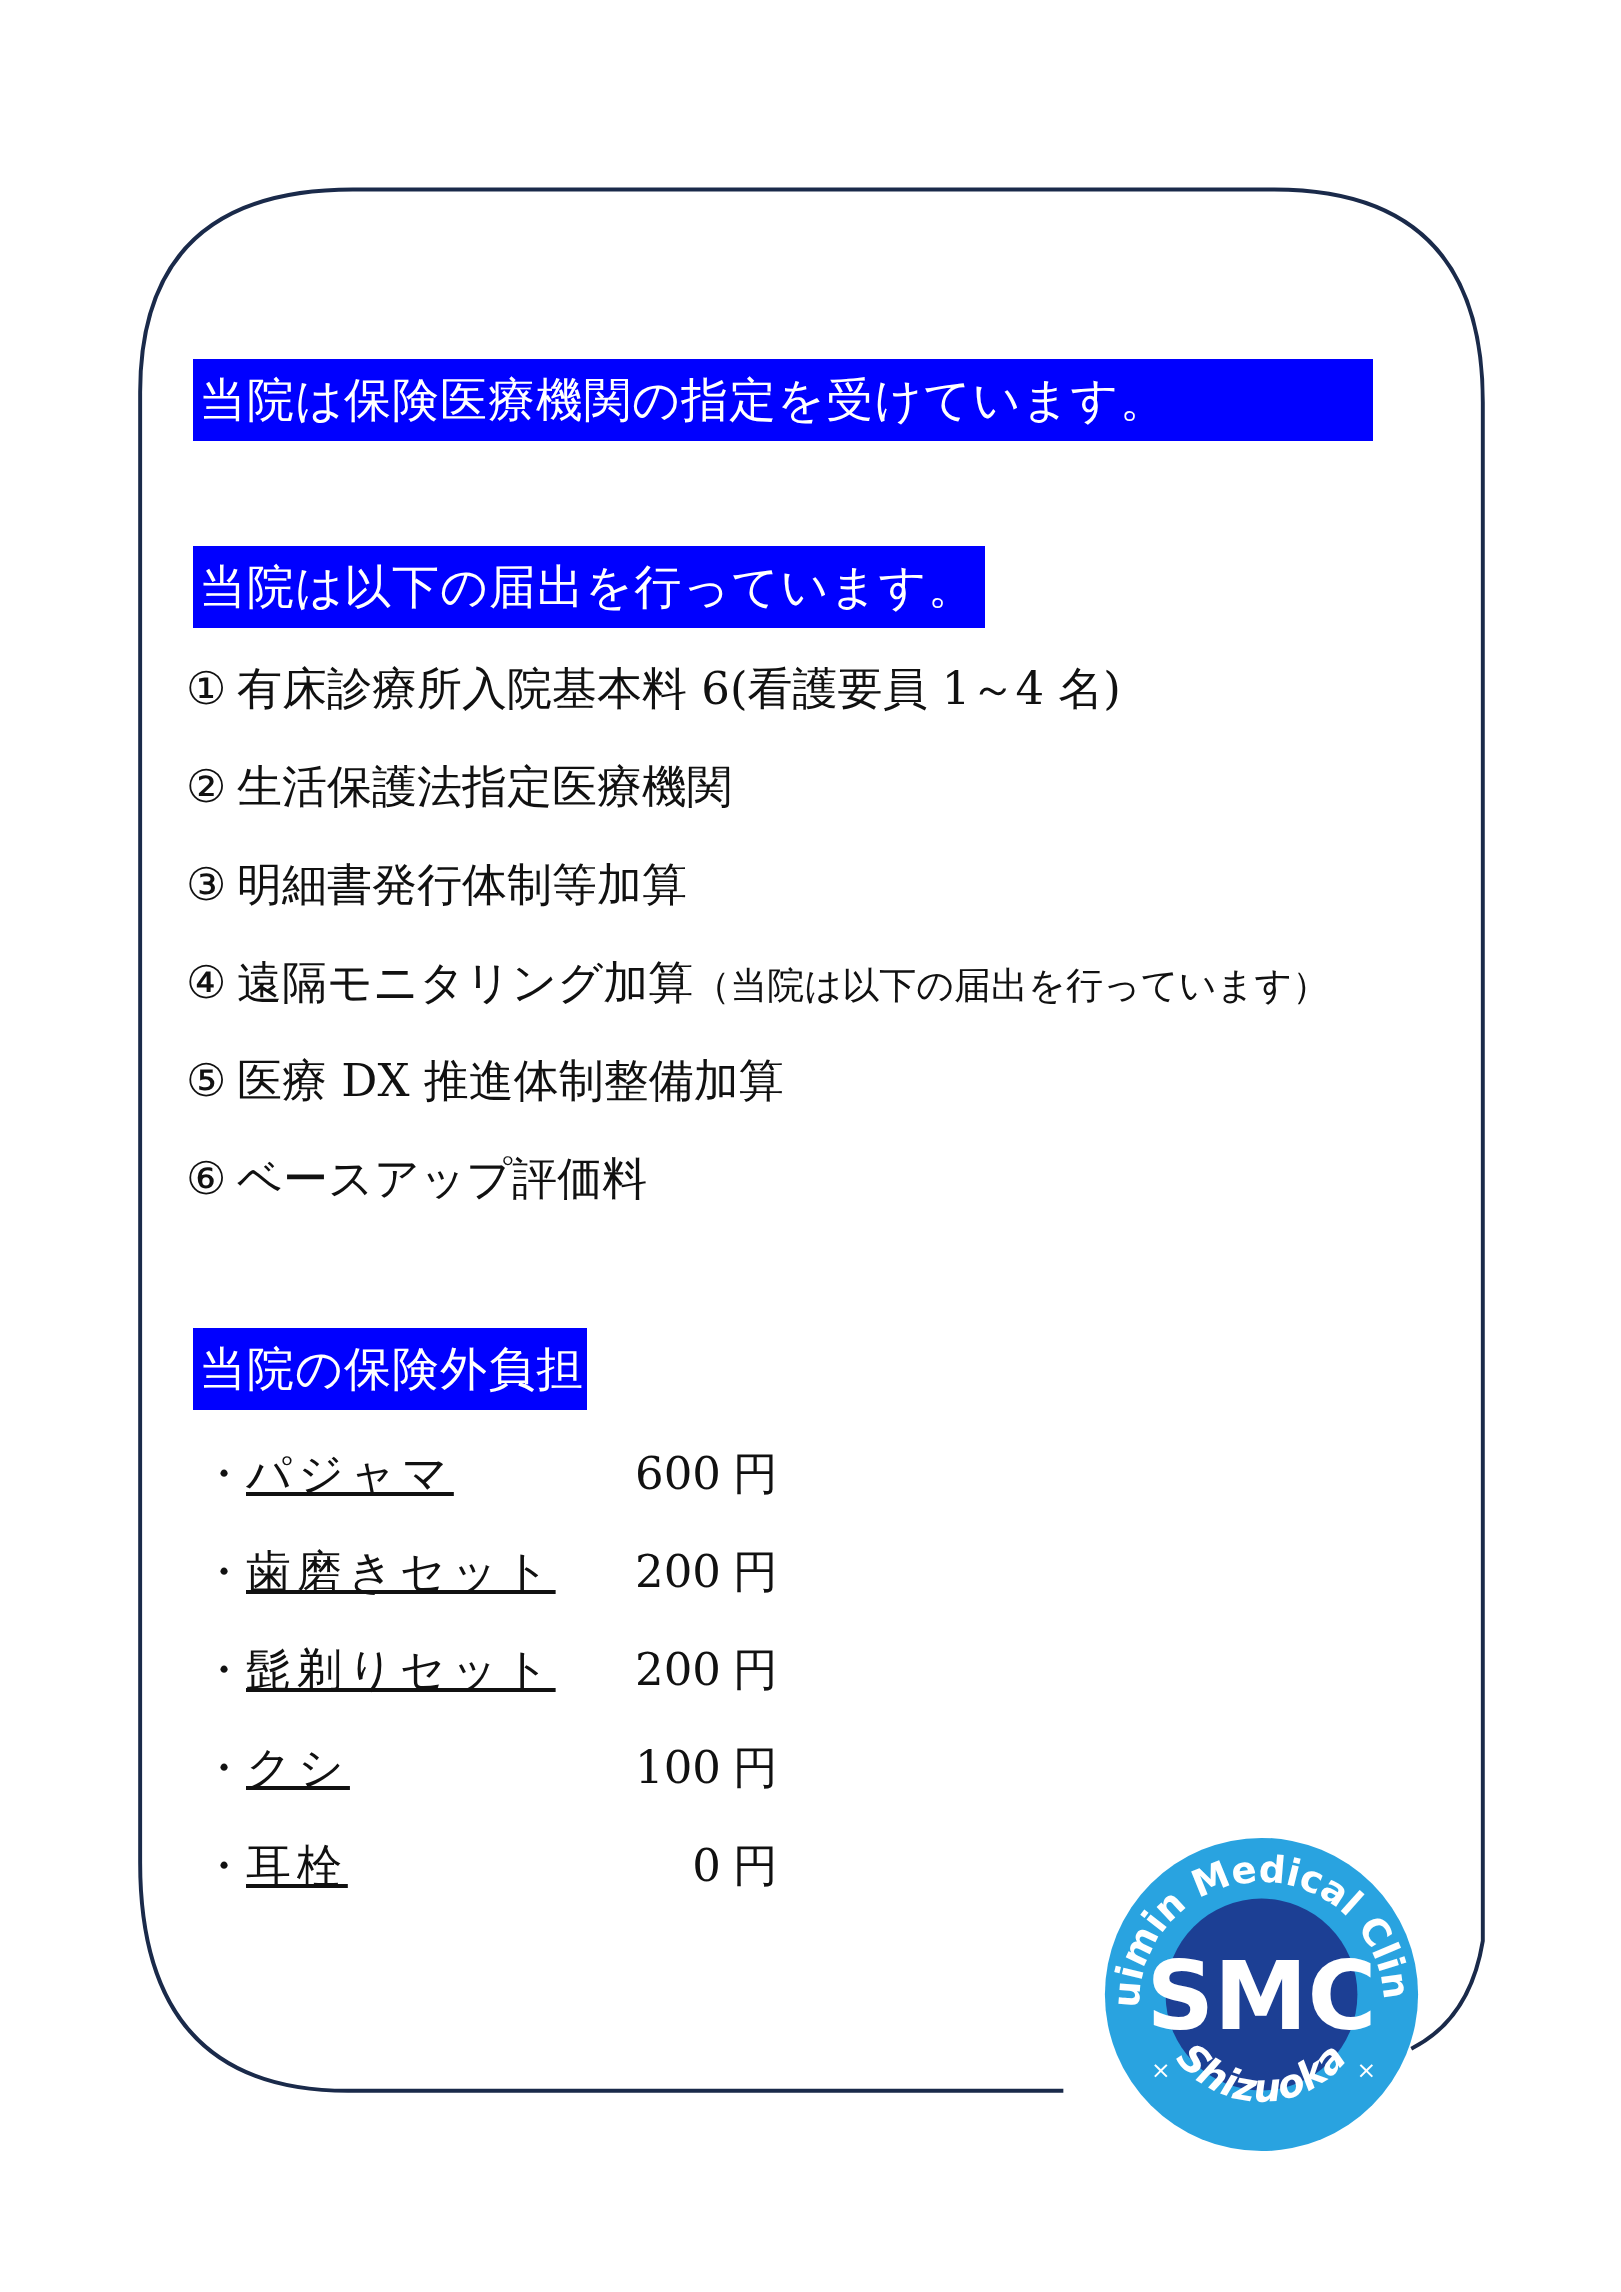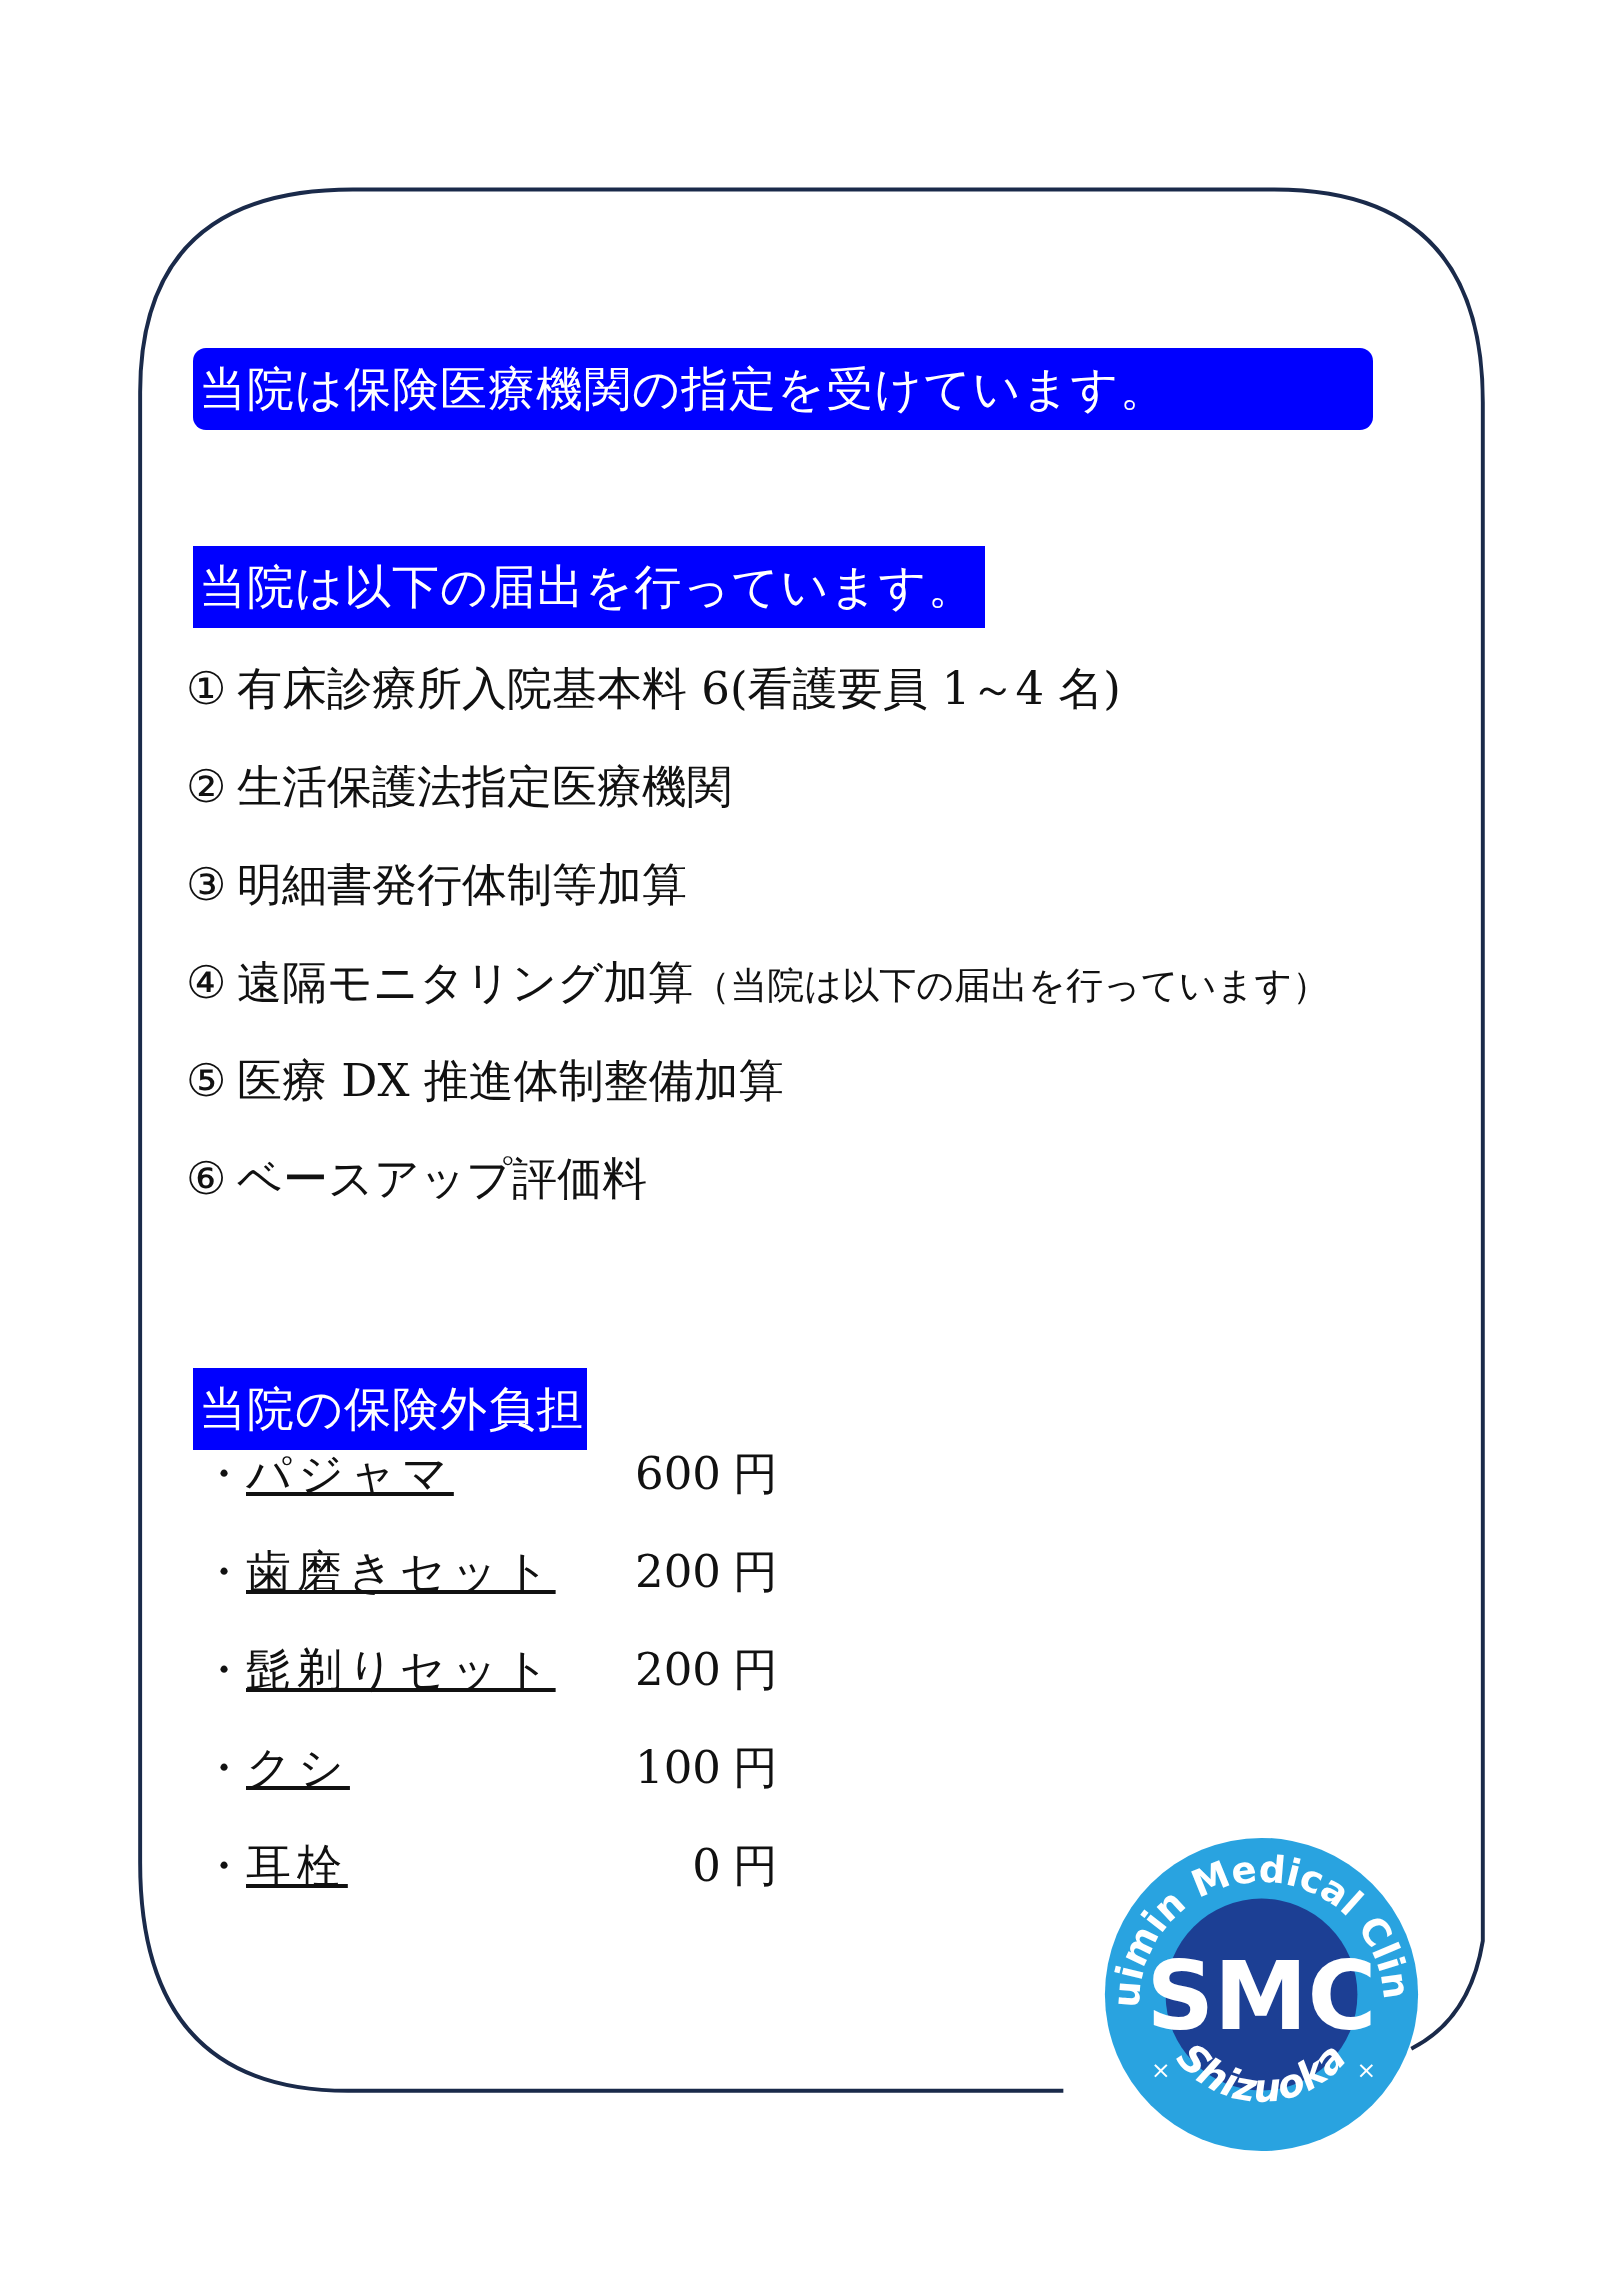--- a/index.html
+++ b/index.html
@@ -5,23 +5,23 @@
   html, body { margin:0; padding:0; background:#ffffff; }
   body { width:1621px; height:2293px; position:relative; overflow:hidden;
          font-family:"DejaVu Serif","Liberation Serif",serif; color:#111; }
   .frame { position:absolute; left:0; top:0; width:1621px; height:2293px; pointer-events:none; }
   .heading {
     position:absolute; left:193px; background:#0000ff; color:#ffffff;
     font-family:"DejaVu Sans","Liberation Sans",sans-serif;
     font-size:47px; line-height:82px; height:82px; padding:0 5.9px 0 5.9px;
     white-space:nowrap; letter-spacing:1px;
   }
-  .h1 { top:348px; width:1168px;border-radius:13px; }
+  .h1 { top:359px; width:1168px; }
   .h2 { top:546px; width:780px; }
-  .h3 { top:1328px; width:382px;margin-top:40px; }
+  .h3 { top:1328px; width:382px; }
   .notif { position:absolute; left:186px; font-size:45px; white-space:nowrap; line-height:59px; }
   .notif .num { display:inline-block; width:51px; }
   .notif .sub { font-size:37px; }
   .fee { position:absolute; left:201px; font-size:45px; white-space:nowrap; line-height:59px; }
   .fee .bullet { display:inline-block; width:45px; }
   .fee .name { display:inline-block; width:338px; letter-spacing:5.9px;text-decoration:underline; }
   .fee .price { display:inline-block; width:137px; text-align:right; }
   .fee .yen { display:inline-block; margin-left:11.8px; }
   .logo { position:absolute; left:1100px; top:1833px; width:323px; height:323px; }
 </style>

